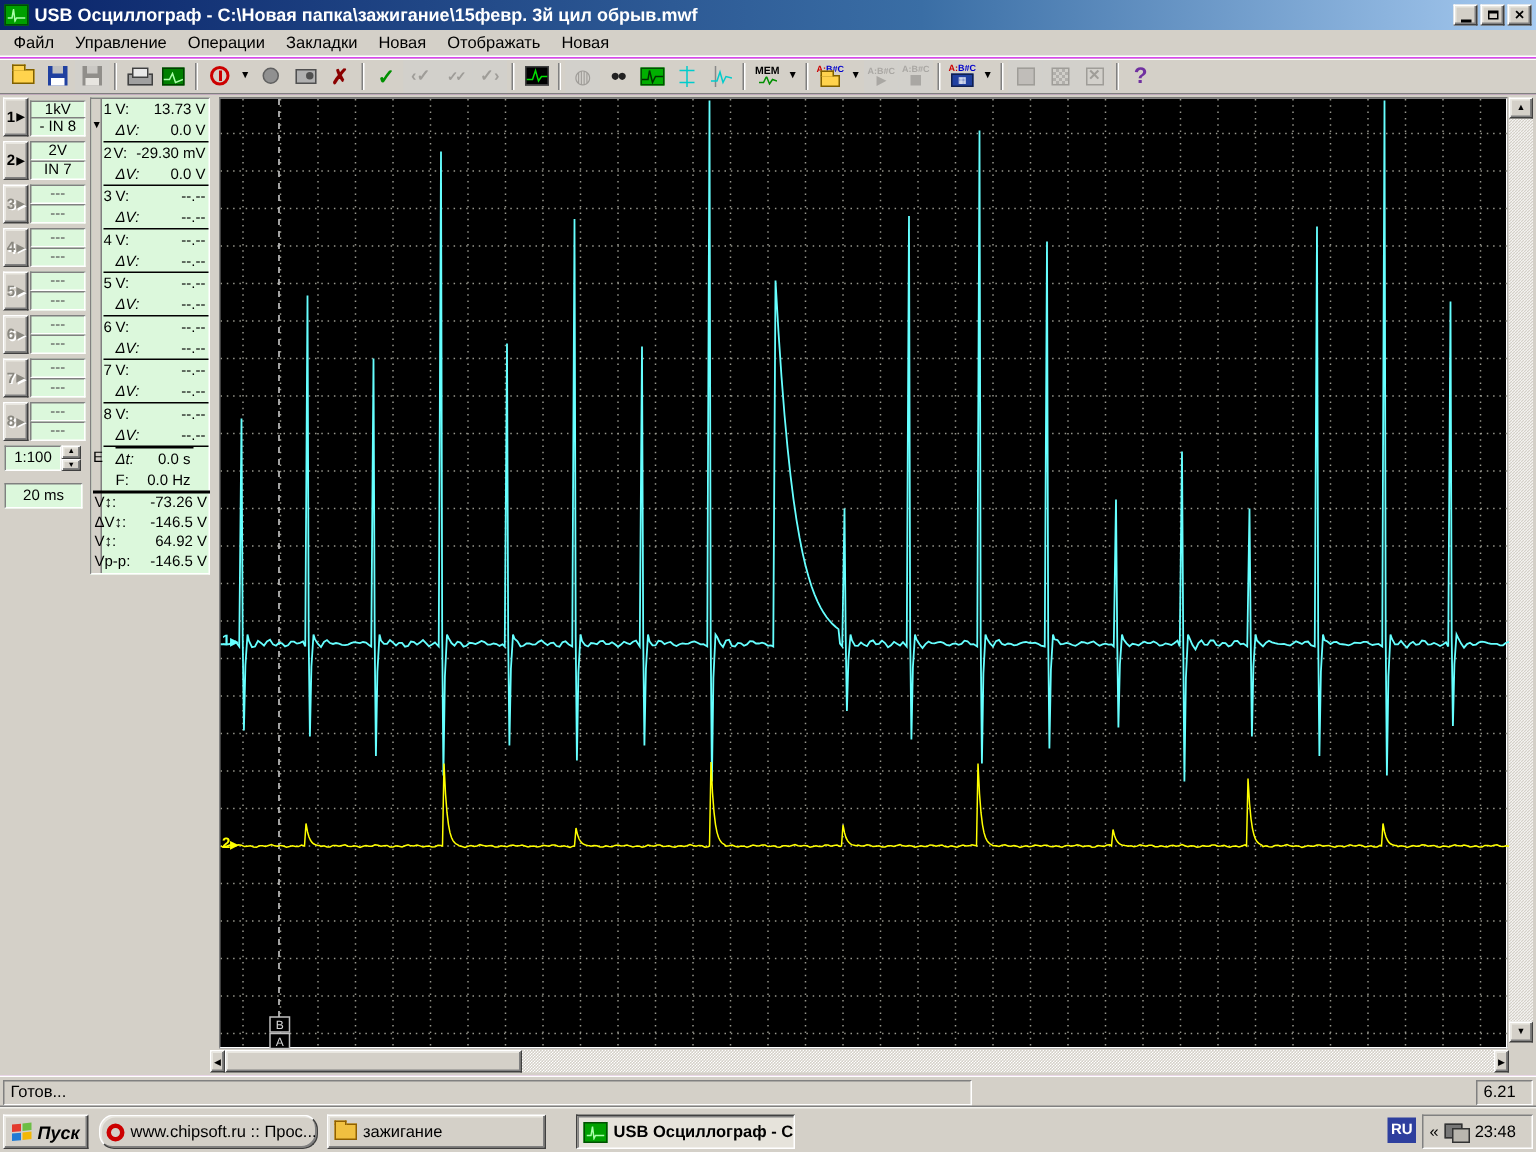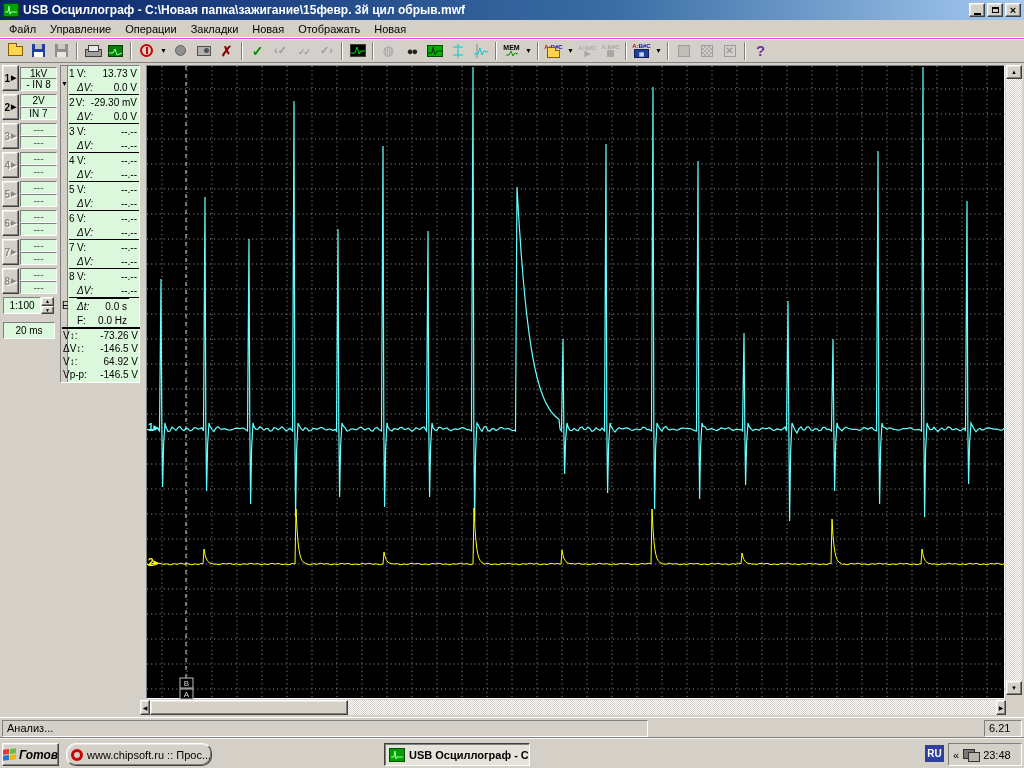--- a/index.html
+++ b/index.html
@@ -587,44 +587,48 @@
     </div>
 
     <div id="vscroll">
       <div class="checker" style="position:absolute;left:0;top:14px;bottom:14px;width:16px;"></div>
       <span class="uarr raised">▲</span>
       <span class="darr raised">▼</span>
     </div>
   </div>
 
   <div id="statusbar">
-    <span class="spanel sunken" style="left:2px;width:646px;">Анализ...</span>
+    <span class="spanel sunken" style="left:2px;width:646px;">Готов...</span>
     <span class="spanel sunken" style="left:984px;width:38px;">6.21</span>
   </div>
 
   <div id="taskbar">
     <span id="startbtn" class="raised">
       <span class="winflag">
           <i style="background:#e33b2e"></i>
           <i style="background:#6cbe45"></i>
           <i style="background:#1f7bd4"></i>
           <i style="background:#f2b705"></i>
         </span>
-      <span>Готов</span>
+      <span>Пуск</span>
     </span>
     <span id="langind">RU</span>
     <span id="tray" class="sunken">
       <span class="chev">«</span>
       <span class="i-moncombo"></span>
       <span>23:48</span>
     </span>
   <span class="taskbtn raised" style="left: 66px; border-radius: 10px;">
         <span class="i-opera"></span>
         <span>www.chipsoft.ru :: Прос...</span>
       </span>
+      <span class="taskbtn raised" style="left: 218px;">
+        <span class="i-tfolder"></span>
+        <span>зажигание</span>
+      </span>
       <span class="taskbtn raised active" style="left: 384px;">
         <span class="appicon">
           <svg width="12" height="10">
             <polyline points="0,7 3,7 4,1 5,9 6,7 12,7" stroke="#aaffaa" stroke-width="1" fill="none"></polyline>
           </svg>
         </span>
         <span>USB Осциллограф - C...</span>
       </span>
     </div>
 </div>

